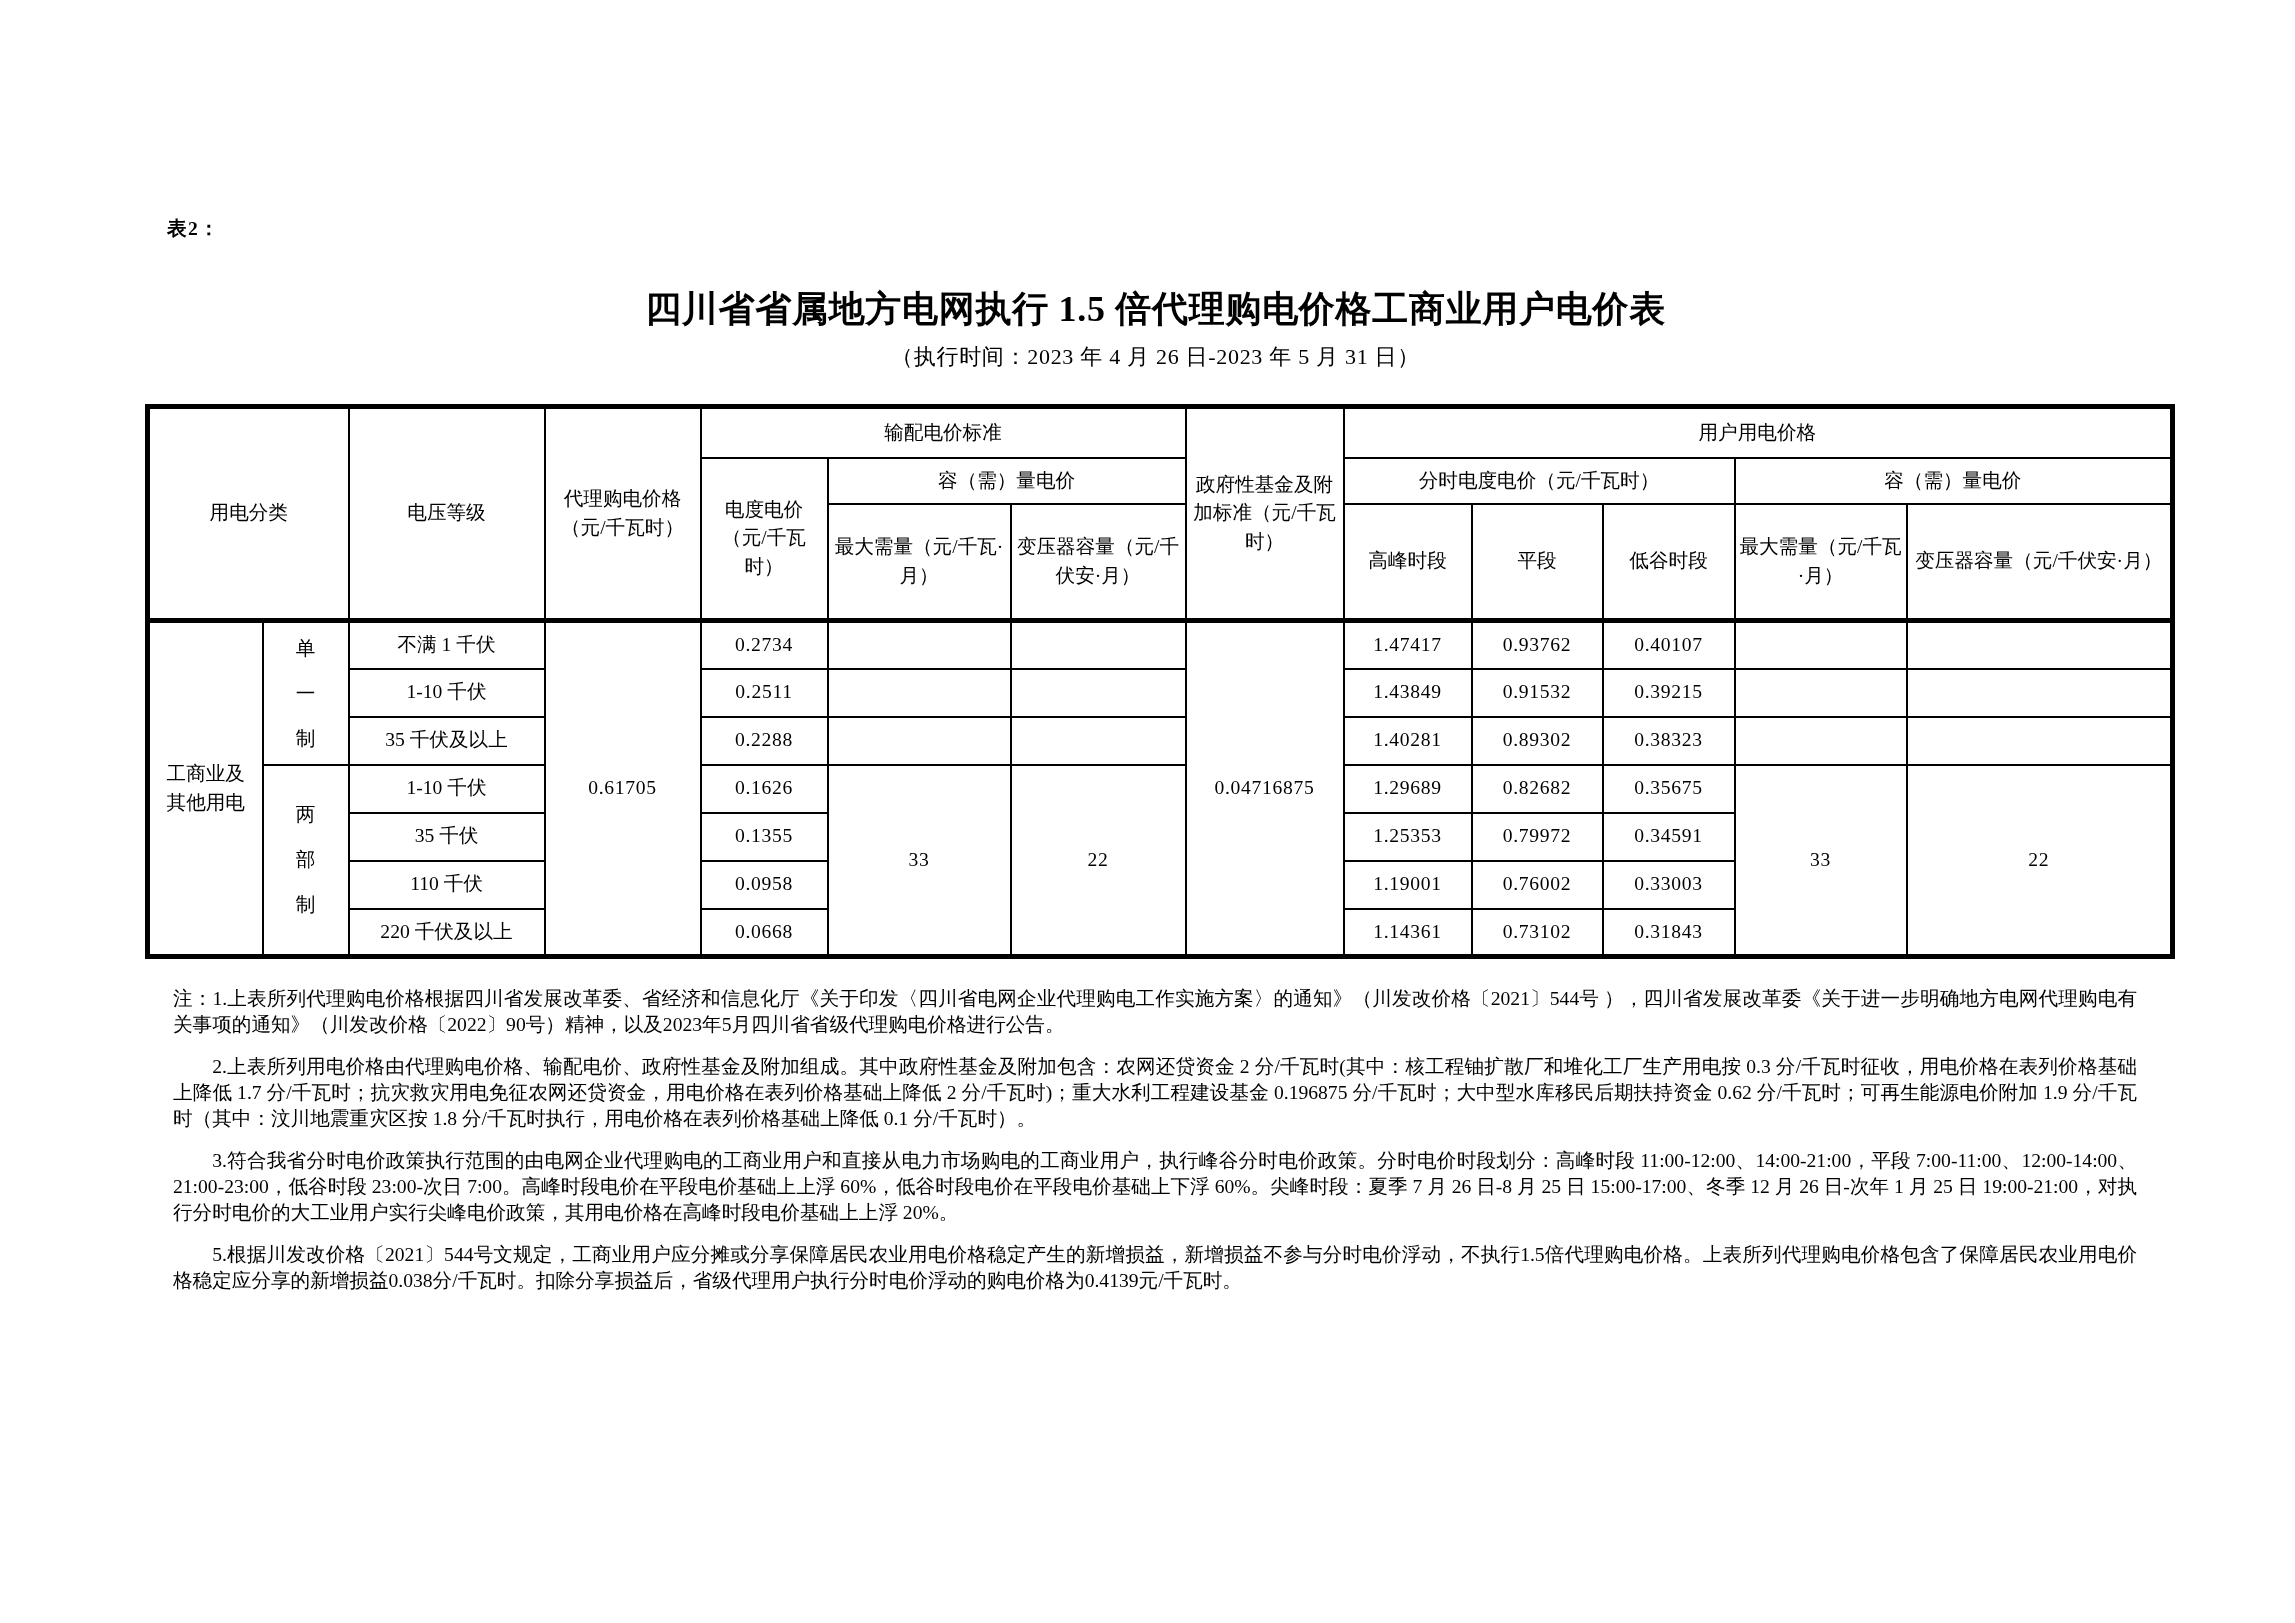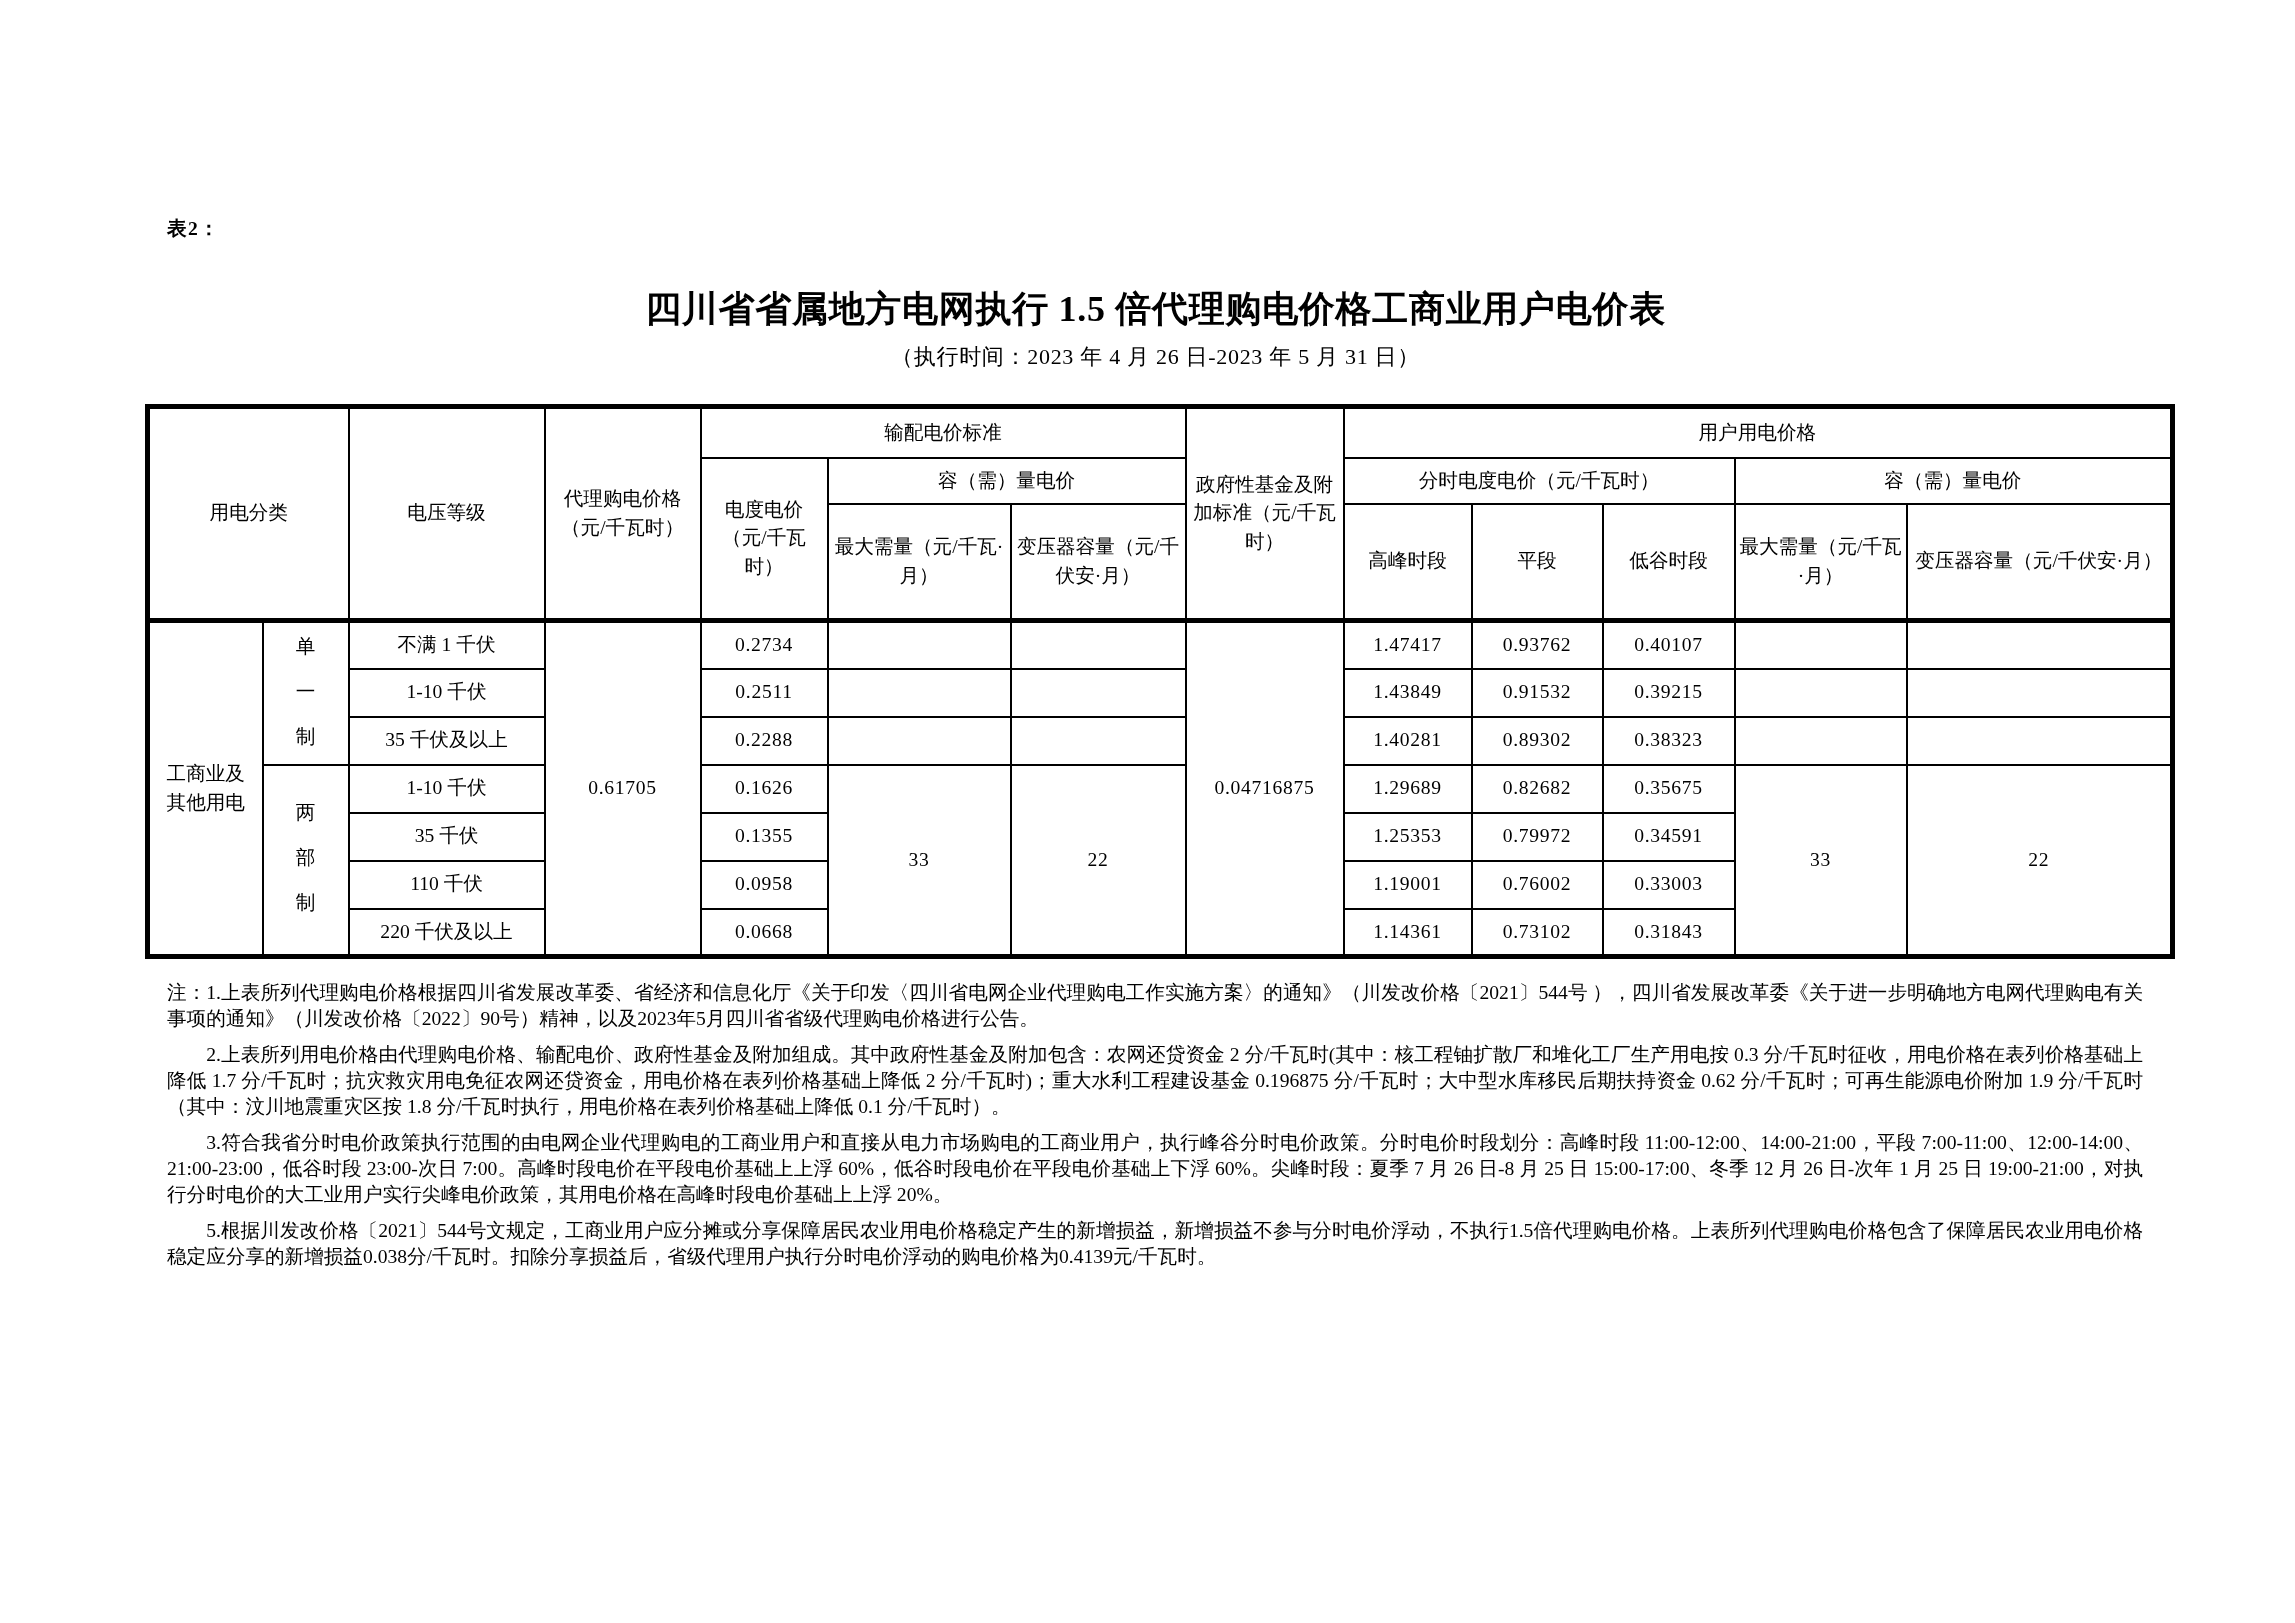--- a/index.html
+++ b/index.html
@@ -65,41 +65,40 @@
   .price-table thead tr.hr2 > * { height: 44px; }
   .price-table thead tr.hr3 > * { height: 113px; }
   .price-table tbody tr { height: 48px; }
   .price-table tbody tr:first-child > * { border-top: 5.2px solid #000; }
 
   .vtext {
     display: inline-block;
     width: 23.6px;
     word-break: break-all;
     line-height: 2.3;
-    font-family: Liberation Mono, monospace;
   }
   .wrap4 {
     display: inline-block;
     width: 89px;
     word-break: break-all;
     line-height: 1.5;
     text-align: center;
   }
   .num { letter-spacing: 0.7px; }
 
   .notes {
     position: absolute;
     left: 157px;
     top: 970px;
     width: 1996px;
     font-size: 19.6px;
     line-height: 26px;
     text-align: justify;
   }
-  .notes p { margin: 10px; text-indent: 2em; font-family: Liberation Serif, serif; }
+  .notes p { margin: 16px; text-indent: 2em; font-family: Liberation Serif, serif; }
   .notes p.first { text-indent: 0; }
 </style>
 </head>
 <body>
 
 <div class="table-label">表2：</div>
 
 <div class="title-block">
   <h1 class="doc-title">四川省省属地方电网执行 1.5 倍代理购电价格工商业用户电价表</h1>
   <div class="doc-subtitle">（执行时间：2023 年 4 月 26 日-2023 年 5 月 31 日）</div>

